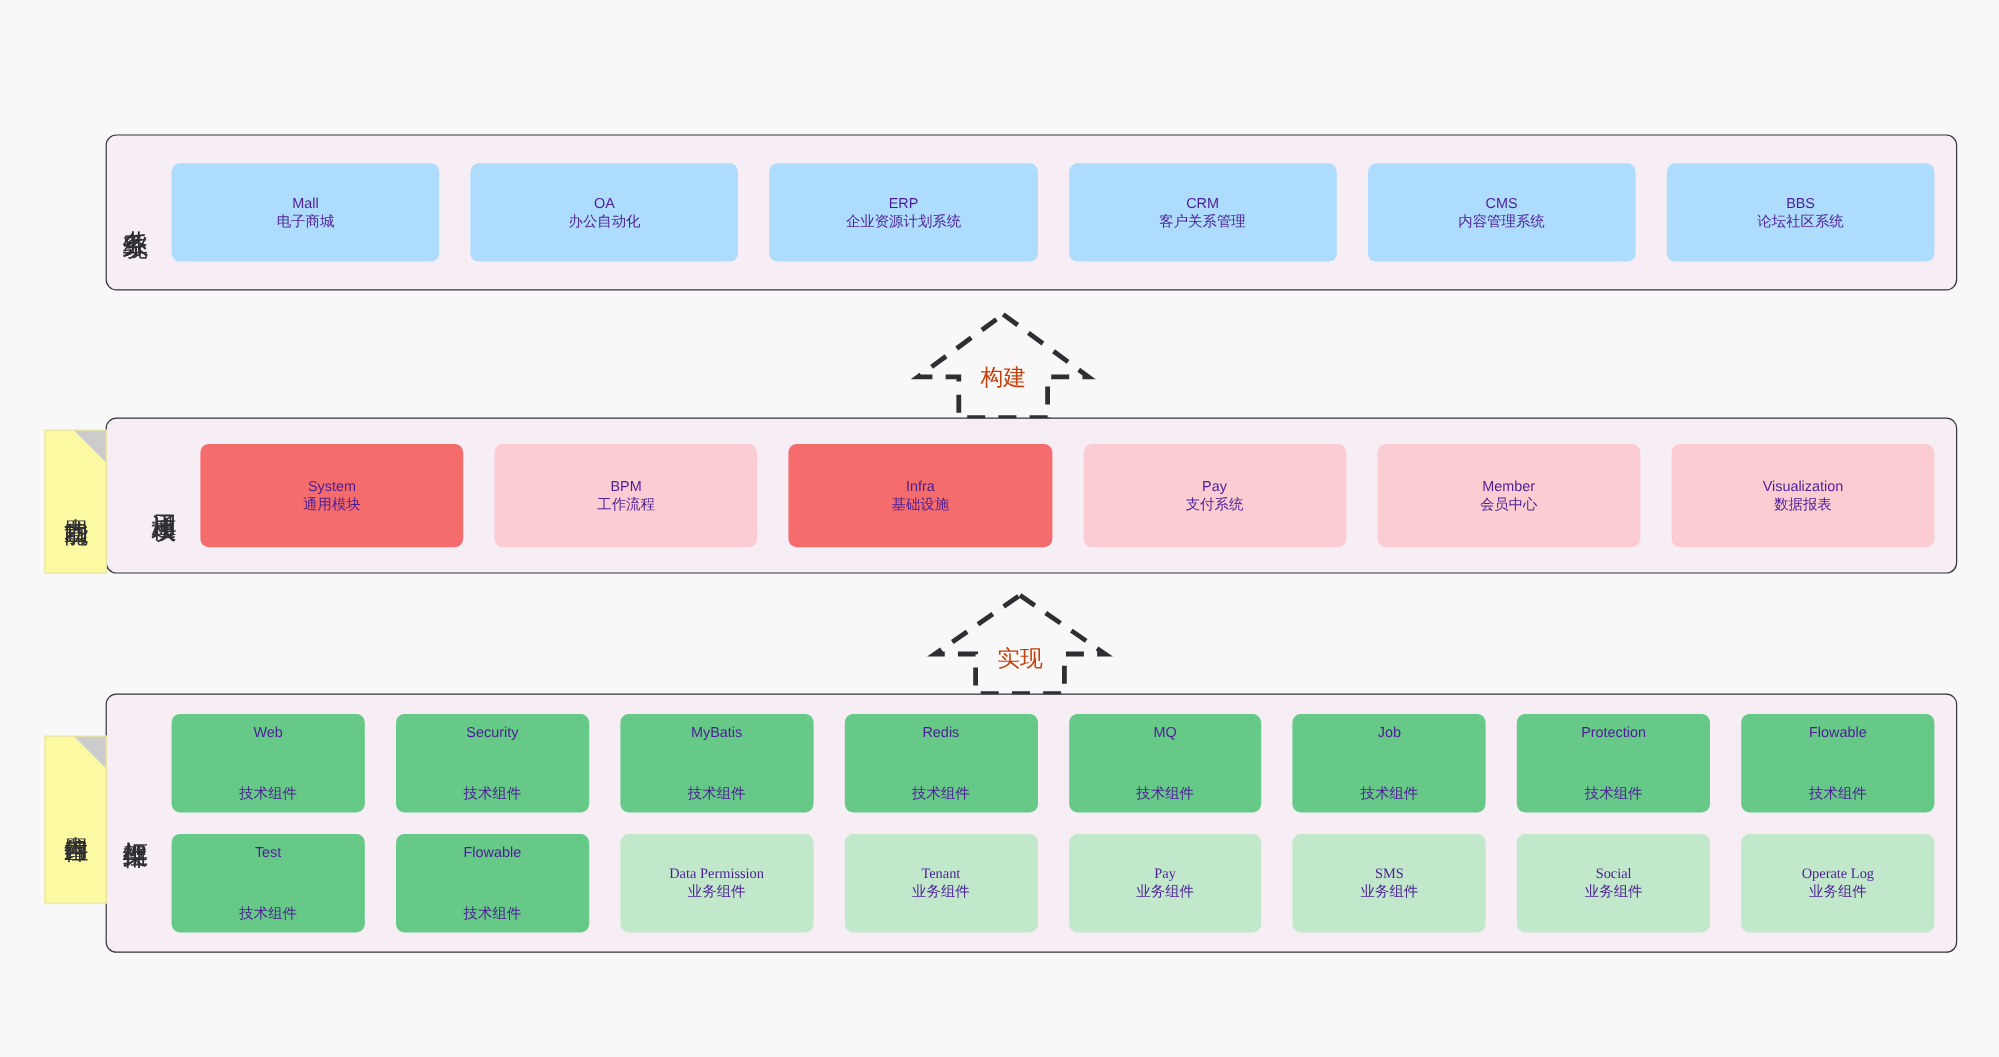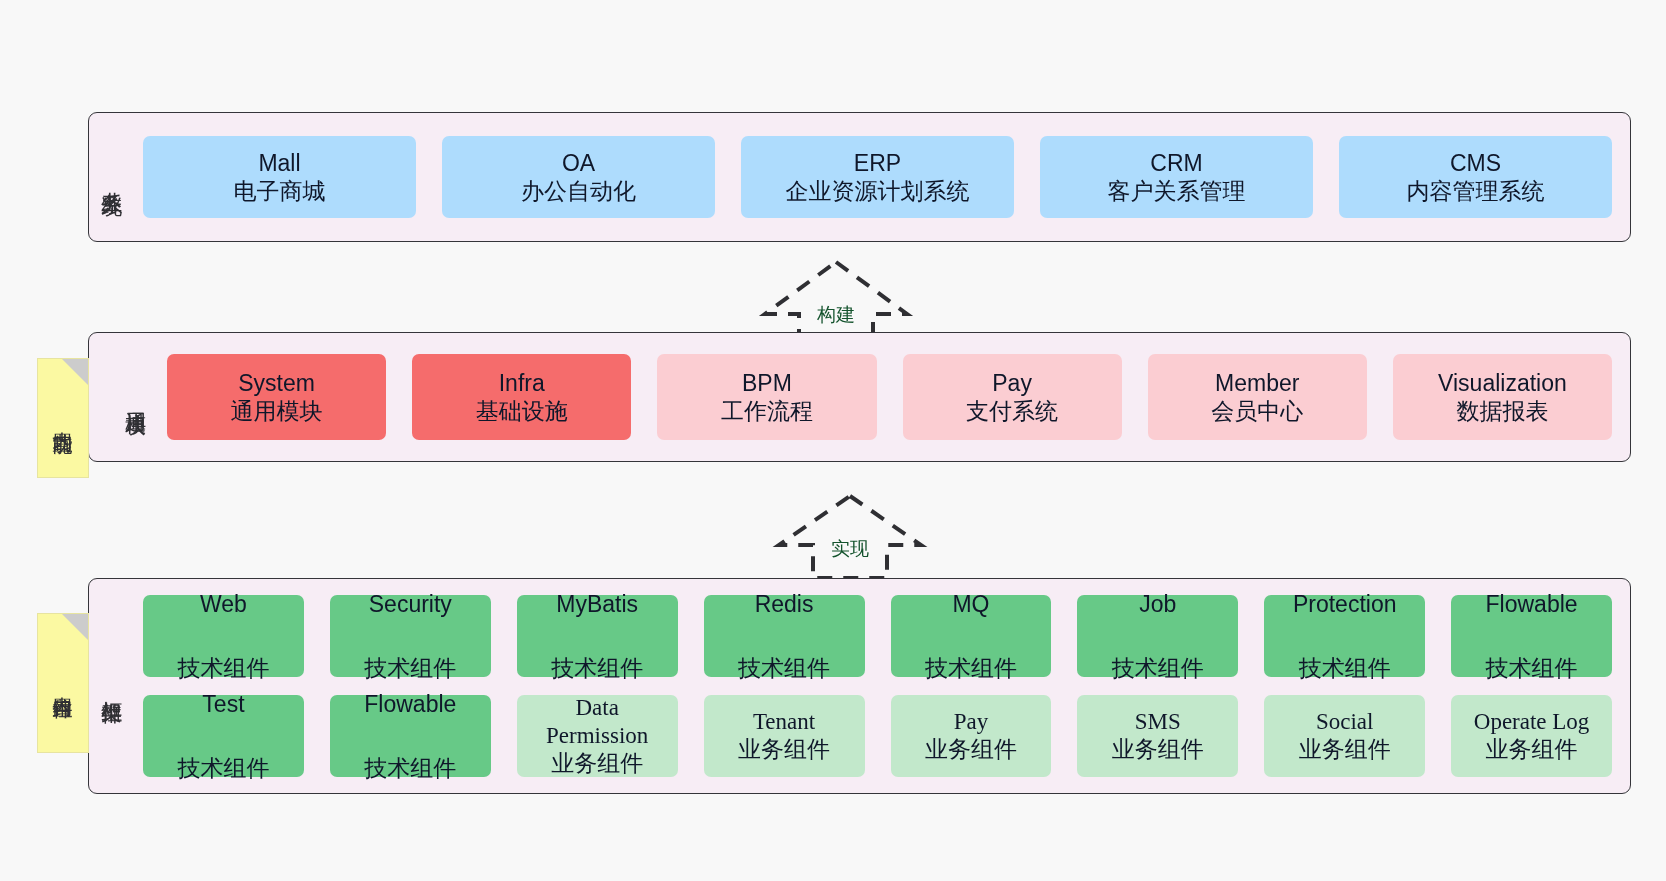--- a/index.html
+++ b/index.html
@@ -63,23 +63,23 @@
 
   
   .card {
     flex: 1 1 0;
     border-radius: 7px;
     display: flex;
     flex-direction: column;
     align-items: center;
     justify-content: center;
     text-align: center;
-    font-size: 23px;
+    font-size: 12px;
     line-height: 1.22;
-    color: #0f172a;
+    color: #4c1d95;
     padding: 6px 6px;
     box-sizing: border-box;
     user-select: none;
   }
   .card .t1 { white-space: normal; }
   .card .t2 { white-space: nowrap; }
 
   .h-top { height: 82px; }
   .h-mid { height: 86px; }
   .h-comp { height: 82px; }
@@ -130,21 +130,21 @@
     width: 100%;
     height: 100%;
     overflow: visible;
   }
   .arrow .alabel {
     position: absolute;
     left: 50%;
     transform: translateX(-50%);
     top: 44px;
     font-size: 19px;
-    color: #14532d;
+    color: #c2410c;
     background: transparent;
     white-space: nowrap;
     user-select: none;
   }
 </style>
 </head>
 <body>
 
 <div class="canvas">
 
@@ -164,47 +164,51 @@
           <span class="t1">ERP</span>
           <span class="t2">企业资源计划系统</span>
         </div>
         <div class="card c-blue h-top">
           <span class="t1">CRM</span>
           <span class="t2">客户关系管理</span>
         </div>
         <div class="card c-blue h-top">
           <span class="t1">CMS</span>
           <span class="t2">内容管理系统</span>
+        </div>
+        <div class="card c-blue h-top">
+          <span class="t1">BBS</span>
+          <span class="t2">论坛社区系统</span>
         </div>
       </div>
     </div>
   </div>
 
   <div class="arrow" style="left:761px; top:258px; width:150px; height:92px;">
     <svg viewBox="0 0 150 92" preserveAspectRatio="none" aria-hidden="true">
       <path d="M75 4 L146 56 L112 56 L112 90 L38 90 L38 56 L4 56 Z" fill="none" stroke="#2f2f33" stroke-width="4" stroke-dasharray="15 11" stroke-linecap="butt" stroke-linejoin="miter"></path>
     </svg>
     <span class="alabel">构建</span>
   </div>
 
-  <div class="layer" id="layer-common" style="left:88px; top:332px; width:1543px; height:130px;padding-left:24px;">
+  <div class="layer" id="layer-common" style="left:88px; top:348px; width:1543px; height:130px;padding-left:24px;">
     <div class="layer-title">通用模块</div>
     <div class="layer-body">
       <div class="row">
         <div class="card c-red h-mid">
           <span class="t1">System</span>
           <span class="t2">通用模块</span>
         </div>
+        <div class="card c-pink h-mid">
+          <span class="t1">BPM</span>
+          <span class="t2">工作流程</span>
+        </div>
         <div class="card c-red h-mid">
           <span class="t1">Infra</span>
           <span class="t2">基础设施</span>
-        </div>
-        <div class="card c-pink h-mid">
-          <span class="t1">BPM</span>
-          <span class="t2">工作流程</span>
         </div>
         <div class="card c-pink h-mid">
           <span class="t1">Pay</span>
           <span class="t2">支付系统</span>
         </div>
         <div class="card c-pink h-mid">
           <span class="t1">Member</span>
           <span class="t2">会员中心</span>
         </div>
         <div class="card c-pink h-mid">

